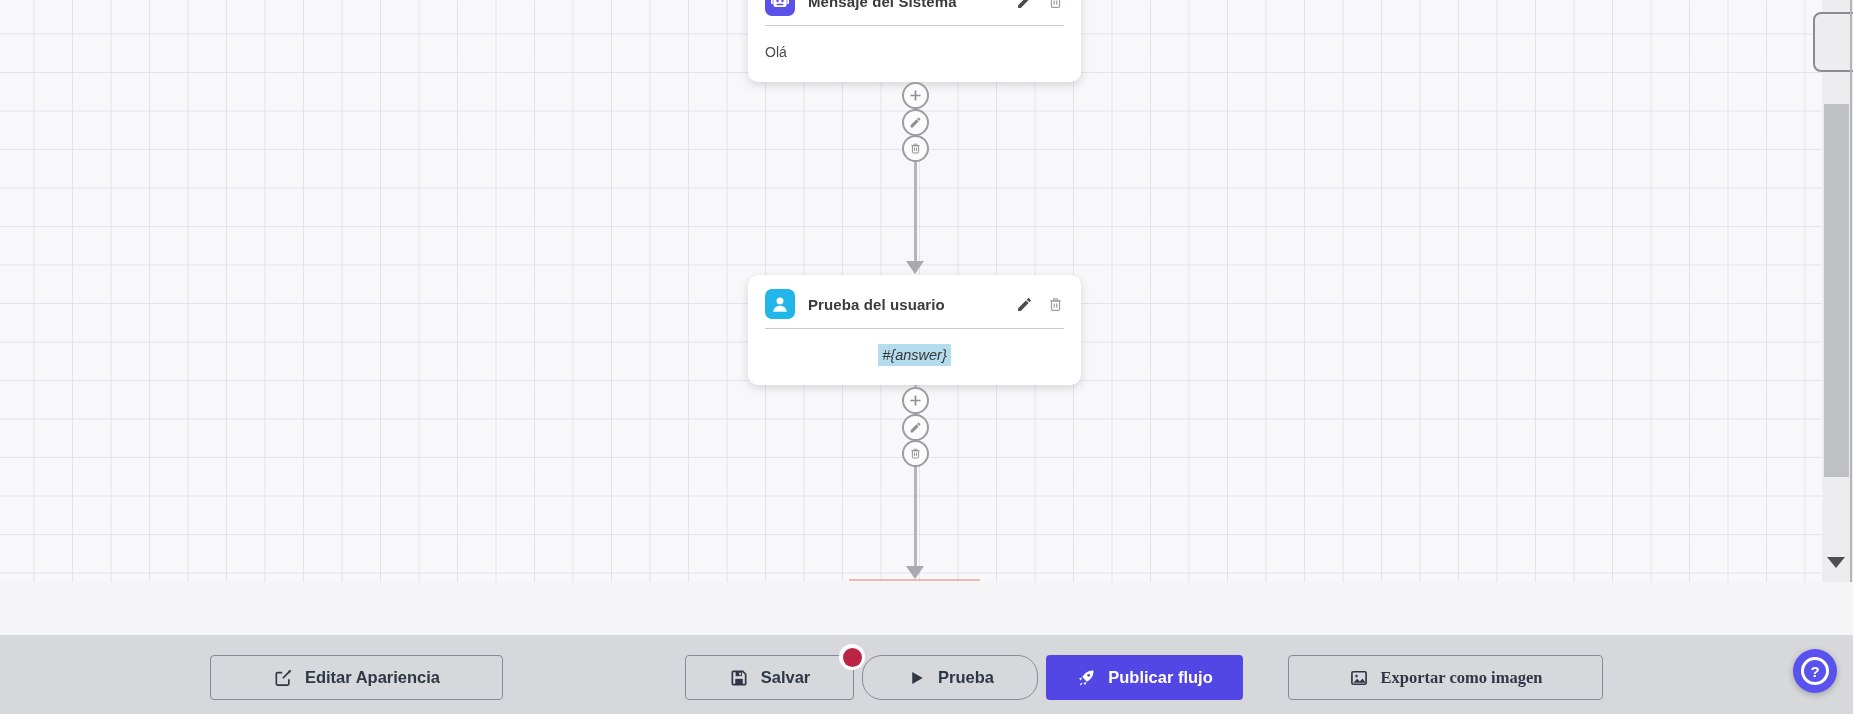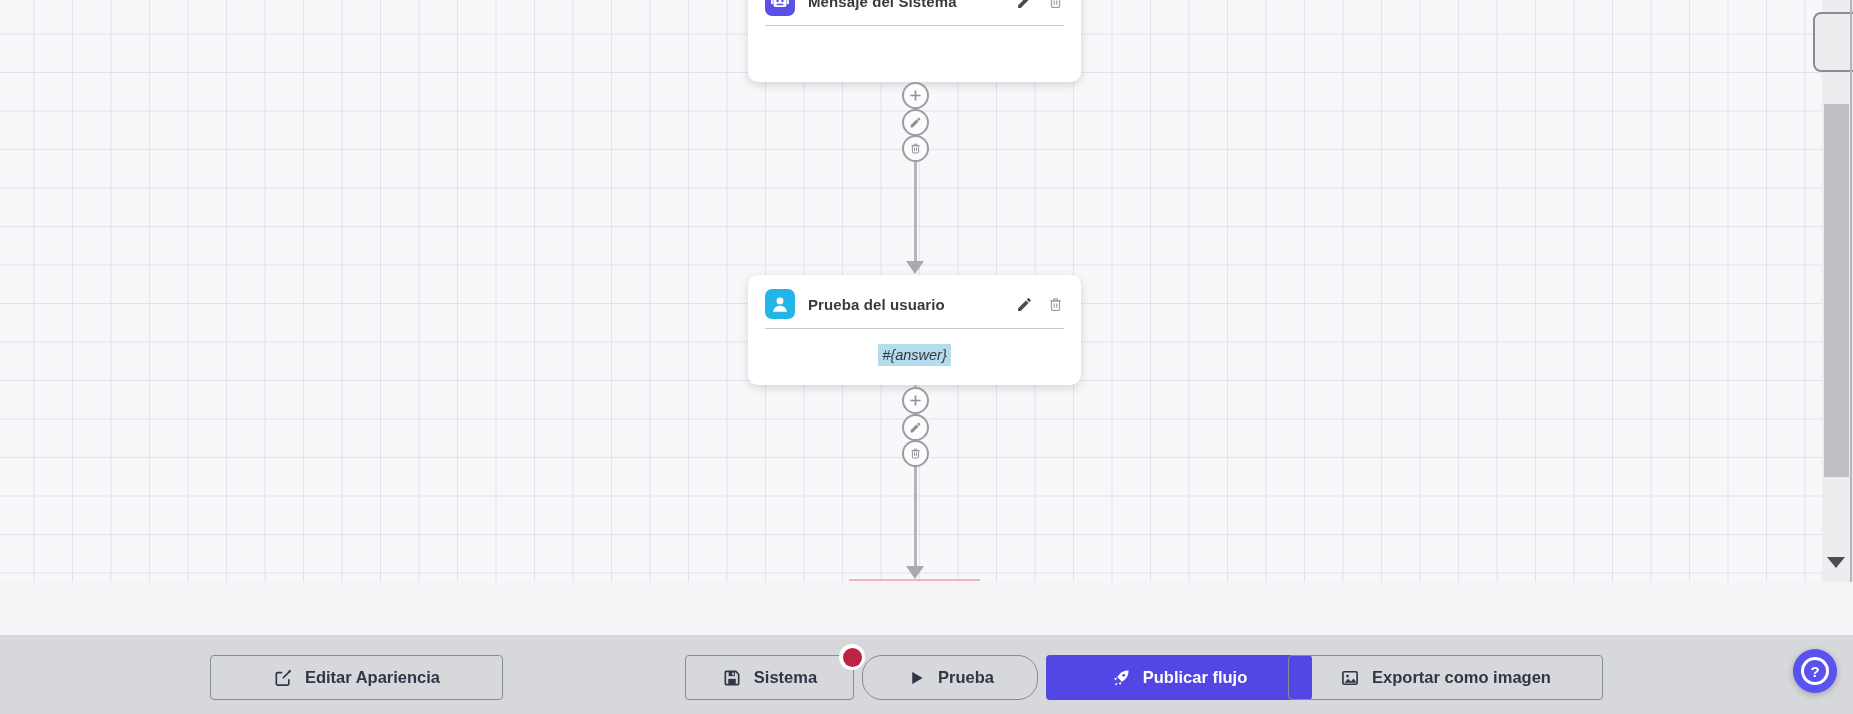--- a/index.html
+++ b/index.html
@@ -87,22 +87,22 @@
     position:absolute; top:20px; height:45px; border:1.5px solid #888b95; border-radius:4px;
     background:transparent; display:flex; align-items:center; justify-content:center; gap:12px;
     font-family:"Liberation Sans", sans-serif; font-size:16.5px; font-weight:700; color:#2f3747;
     cursor:pointer;
   }
   .tb-btn svg { width:20px; height:20px; }
   .tb-editar   { left:210px;  width:293px; }
   .tb-recargar { left:483px;  width:193px; }
   .tb-salvar   { left:685px;  width:169px; }
   .tb-prueba   { left:862px;  width:176px;border-radius:20px; }
-  .tb-publicar { left:1046px; width:266px; border:none; background:#5246e4; color:#ffffff; }
-  .tb-exportar { left:1288px; width:315px; }
+  .tb-publicar { left:1046px; width:197px; border:none; background:#5246e4; color:#ffffff; }
+  .tb-exportar { left:1288px; width:315px;font-family:Liberation Serif, serif; }
   .unsaved-dot-ring {
     position:absolute; left:839px; top:644px; width:26px; height:26px; border-radius:50%;
     background:#ffffff; display:flex; align-items:center; justify-content:center;
   }
   .unsaved-dot { width:19px; height:19px; border-radius:50%; background:#bb2444; }
 
   .help-fab {
     position:absolute; left:1793px; top:649px; width:44px; height:44px; border-radius:50%;
     background:#5a52ee; display:flex; align-items:center; justify-content:center;
     box-shadow:0 2px 6px rgba(0,0,0,.25); cursor:pointer;
@@ -143,20 +143,21 @@
           <svg viewBox="0 0 24 24" fill="none" stroke="#9aa0a6" stroke-width="1.7">
             <path d="M4.5 6.8h15"></path>
               <path d="M9.2 6.8V5a1 1 0 0 1 1-1h3.6a1 1 0 0 1 1 1v1.8"></path>
             <rect x="6.3" y="6.8" width="11.4" height="13.4" rx="1.4"></rect>
             <path d="M10.2 10.5v6M13.8 10.5v6"></path>
           </svg>
         </div>
       </div>
     </div>
     <div class="card-divider"></div>
+    <div class="card-body">Olá</div>
   </div>
 
   <div class="flow-line line-1"></div>
   <div class="arrow-head arrow-1"></div>
   <div class="conn-btn" style="top:82px;">
     <svg viewBox="0 0 14 14" stroke="#8e8f96" stroke-width="1.8">
         <path d="M7 1.5v11M1.5 7h11"></path>
       </svg>
   </div>
   <div class="conn-btn" style="top:109px;">
@@ -247,21 +248,21 @@
   </button>
 
 
   <button class="tb-btn tb-salvar">
     <svg viewBox="0 0 24 24" fill="none" stroke="#2f3747" stroke-width="2">
       <path d="M5 4h11.5L20 7.5V19a1 1 0 0 1-1 1H5a1 1 0 0 1-1-1V5a1 1 0 0 1 1-1z"></path>
       <rect x="8" y="4.6" width="7.5" height="5.2" fill="#2f3747" stroke="none"></rect>
       <rect x="12.2" y="5.6" width="2" height="3" fill="#d7d8dc" stroke="none"></rect>
       <rect x="7.5" y="13" width="9" height="7" fill="#2f3747" stroke="none"></rect>
     </svg>
-    <span>Sistema</span>
+    <span>Salvar</span>
   </button>
 
   <button class="tb-btn tb-prueba">
     <svg viewBox="0 0 24 24" fill="#2f3747">
         <path d="M7.5 4.8v14.4L20 12z"></path>
       </svg>
     <span>Prueba</span>
   </button>
 
   <button class="tb-btn tb-publicar">

